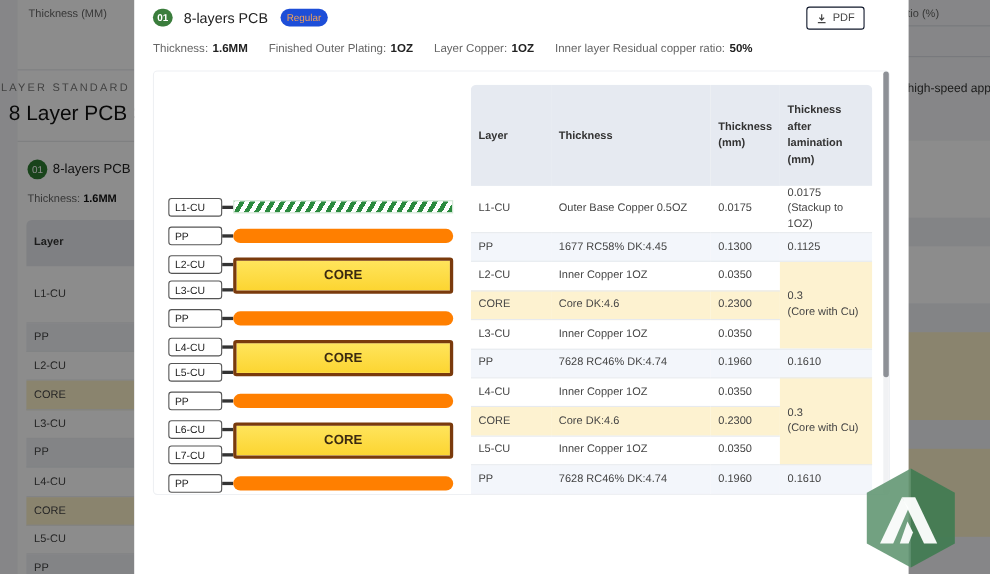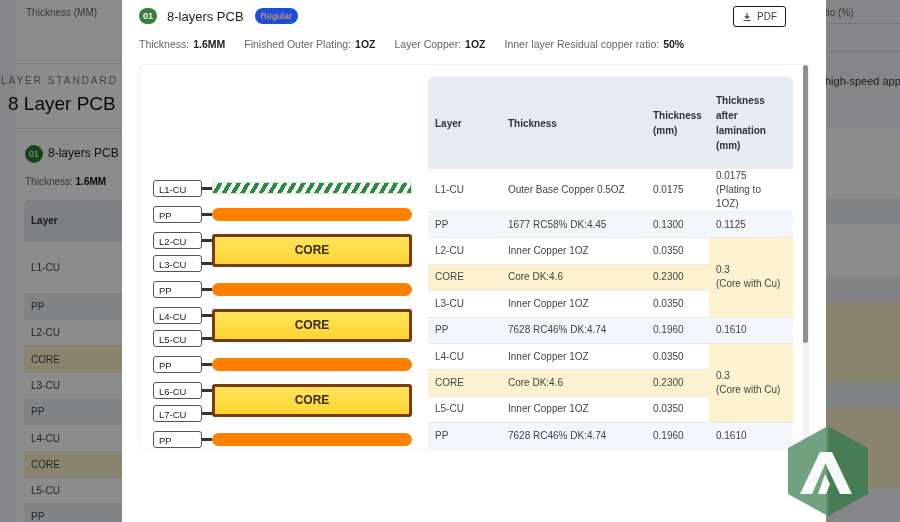--- a/index.html
+++ b/index.html
@@ -190,21 +190,21 @@
             <th>Thickness after lamination (mm)</th>
           </tr>
         </thead>
         <tbody>
           <tr class="first">
             <td>L1-CU</td>
             <td>Outer Base Copper 0.5OZ</td>
             <td>0.0175</td>
             <td class="plain">
                 <div>0.0175</div>
-                <div>(Plating to 1OZ)</div>
+                <div>(Stackup to 1OZ)</div>
               </td>
           </tr>
           <tr class="pp">
             <td>PP</td>
             <td>1677 RC58% DK:4.45</td>
             <td>0.1300</td>
             <td>0.1125</td>
           </tr>
           <tr>
             <td>L2-CU</td>

